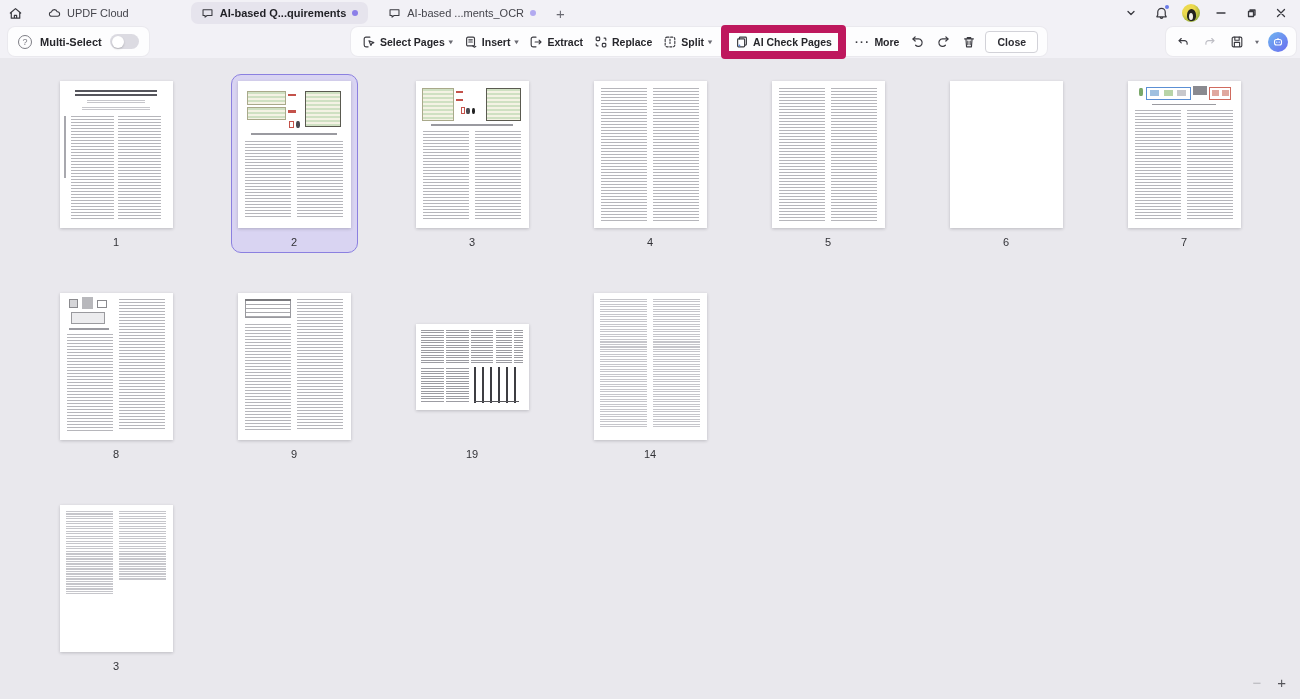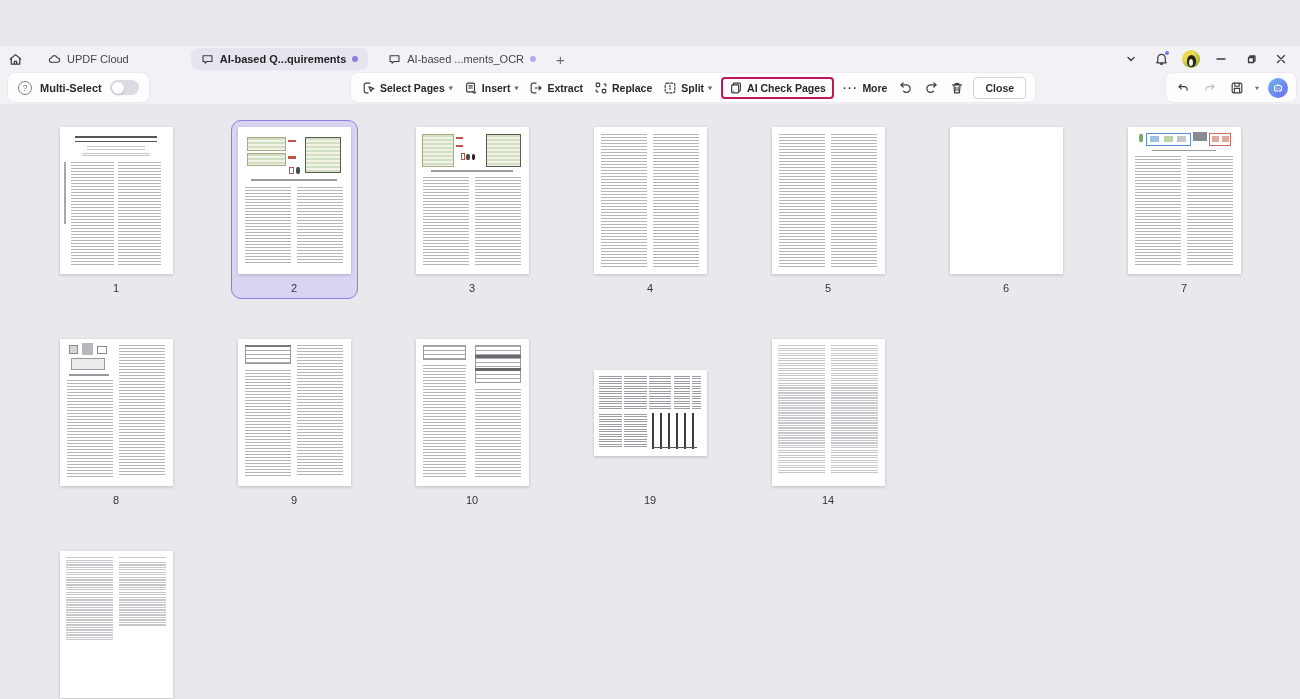--- a/index.html
+++ b/index.html
@@ -1,20 +1,20 @@
 <!DOCTYPE html>
 <html><head>
 <meta charset="utf-8">
 <style>
   * { margin:0; padding:0; box-sizing:border-box; }
   html,body { width:1300px; height:699px; overflow:hidden;
     font-family:"Liberation Sans", sans-serif; background:#e9e8ed; }
 
   
-  .titlebar { height:26px; background:#f2f1f6; display:flex; align-items:center; position:relative;margin-top:46px; }
+  .titlebar { height:26px; background:#f2f1f6; display:flex; align-items:center; position:relative; }
   .tb-home { width:30px; display:flex; justify-content:center; align-items:center; cursor:pointer; }
   .tab { display:flex; align-items:center; gap:6px; height:22px; padding:0 10px;
     border-radius:7px; font-size:11px; color:#45454c; cursor:pointer; white-space:nowrap; }
   .tab.active { background:#e6e4ed; color:#1f1f24; font-weight:700; }
   .tab .dot { width:6px; height:6px; border-radius:50%; background:#8b7fe8; }
   .tab.second .dot { background:#b2aaf0; }
   .newtab { font-size:15px; color:#6a6a72; padding:0 10px; cursor:pointer; }
   .tb-right { position:absolute; right:0; top:0; height:26px; display:flex; align-items:center; gap:4px; padding-right:6px; }
   .tb-ic { width:26px; height:22px; display:flex; align-items:center; justify-content:center; cursor:pointer; position:relative; }
   .avatar { width:18px; height:18px; border-radius:50%;
@@ -36,21 +36,21 @@
   .help-ic { width:14px; height:14px; border:1.2px solid #7d7d85; border-radius:50%;
     font-size:9px; color:#7d7d85; display:flex; align-items:center; justify-content:center; cursor:pointer; }
   .ms-label { font-size:11px; font-weight:700; color:#26262b; }
   .toggle { width:29px; height:15px; border-radius:8px; background:#dcdbe2; position:relative; cursor:pointer; }
   .toggle .knob { position:absolute; left:2px; top:1.5px; width:12px; height:12px; border-radius:50%;
     background:#fff; box-shadow:0 1px 2px rgba(0,0,0,.2); }
   .tbtn { display:flex; align-items:center; gap:4px; font-size:10.5px; font-weight:700;
     color:#26262b; cursor:pointer; padding:3px 2px; white-space:nowrap; }
   .tbtn svg { flex:0 0 auto; }
   .chev { font-size:8px; color:#6a6a72; transform:scaleY(.8); }
-  .tbtn.ai-hl { border:2px solid #be185d; border-radius:4px; padding:2px 6px; }
+  .tbtn.ai-hl { border:8px solid #be185d; border-radius:4px; padding:2px 6px; }
   .dots { letter-spacing:1.5px; font-weight:700; color:#3a3a40; font-size:11px; }
   .icbtn { display:flex; align-items:center; justify-content:center; cursor:pointer; padding:2px; }
   .icbtn.disabled svg { stroke:#bdbdc4; }
   .close-btn { font-size:10.5px; font-weight:700; color:#2c2c32; background:#fff;
     border:1px solid #d2d2d8; border-radius:4px; padding:4px 11px; cursor:pointer; }
   .ai-circle { width:20px; height:20px; border-radius:50%;
     background:linear-gradient(135deg,#6fb6f0 0%,#6a6cf0 100%);
     display:flex; align-items:center; justify-content:center; cursor:pointer; }
 
   
@@ -395,35 +395,20 @@
               <div class="tl" style="left:7%;top:21%;width:40%;height:73%"></div>
               <div class="tl" style="left:53%;top:4%;width:40%;height:90%"></div>
             </div>
           </div>
           <div class="pagenum">9</div>
         </div>
       </div>
       <div class="cell">
         <div class="wrap">
           <div class="thumbbox">
-            <div class="thumb portrait">
-              <div class="gtbl" style="left:7%;top:4%;width:38%;height:10%"></div>
-              <div class="gtbl" style="left:53%;top:4%;width:40%;height:26%"></div>
-              <div style="left:53%;top:11%;width:40%;height:1.6%;background:#6a6a6e"></div>
-              <div style="left:53%;top:20%;width:40%;height:1.6%;background:#6a6a6e"></div>
-              <div class="tl" style="left:7%;top:18%;width:38%;height:76%"></div>
-              <div class="tl" style="left:53%;top:34%;width:40%;height:60%"></div>
-            </div>
-          </div>
-          <div class="pagenum">10</div>
-        </div>
-      </div>
-      <div class="cell">
-        <div class="wrap">
-          <div class="thumbbox">
             <div class="thumb landscape">
               <div class="tl dk" style="left:5%;top:8%;width:20%;height:38%"></div>
               <div class="tl dk" style="left:27%;top:8%;width:20%;height:38%"></div>
               <div class="tl dk" style="left:49%;top:8%;width:20%;height:38%"></div>
               <div class="tl dk" style="left:71%;top:8%;width:14%;height:38%"></div>
               <div class="tl dk" style="left:87%;top:8%;width:8%;height:38%"></div>
               <div class="tl dk" style="left:5%;top:52%;width:20%;height:40%"></div>
               <div class="tl dk" style="left:27%;top:52%;width:20%;height:40%"></div>
               <div class="bars" style="left:52%;top:50%;width:40%;height:42%"></div>
               <div style="left:52%;top:90%;width:40%;height:1.5%;background:#55555a"></div>

